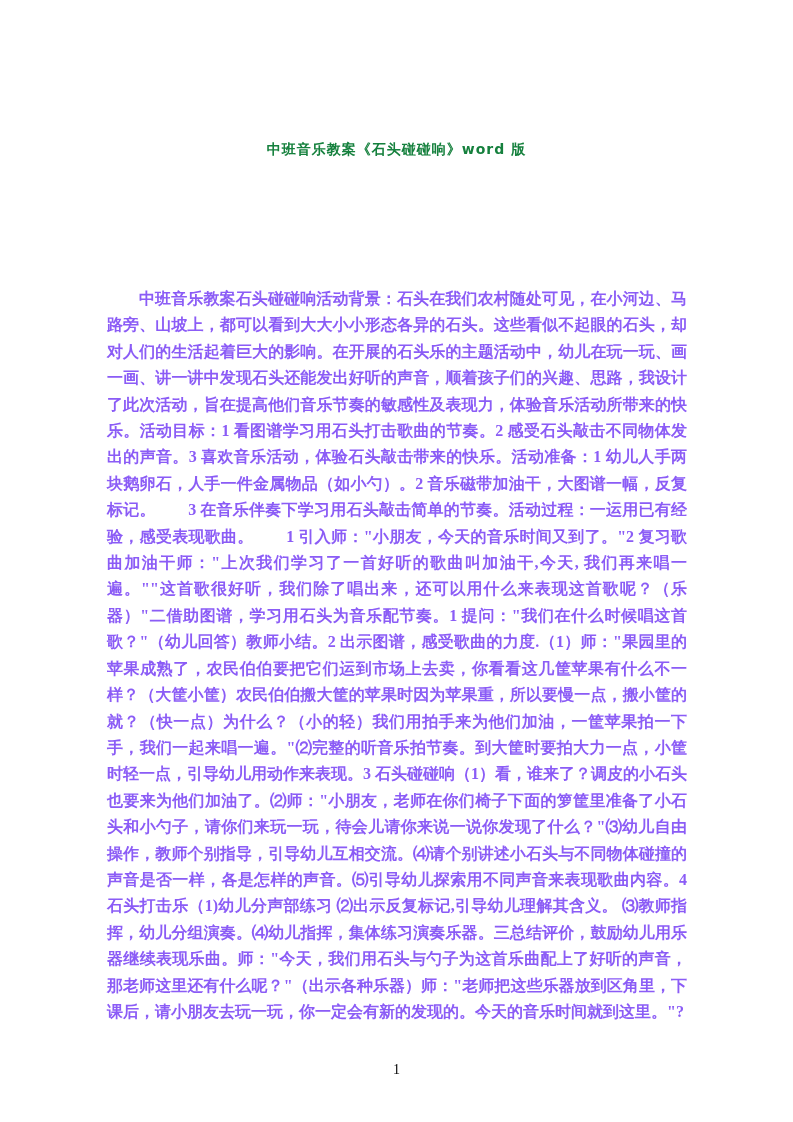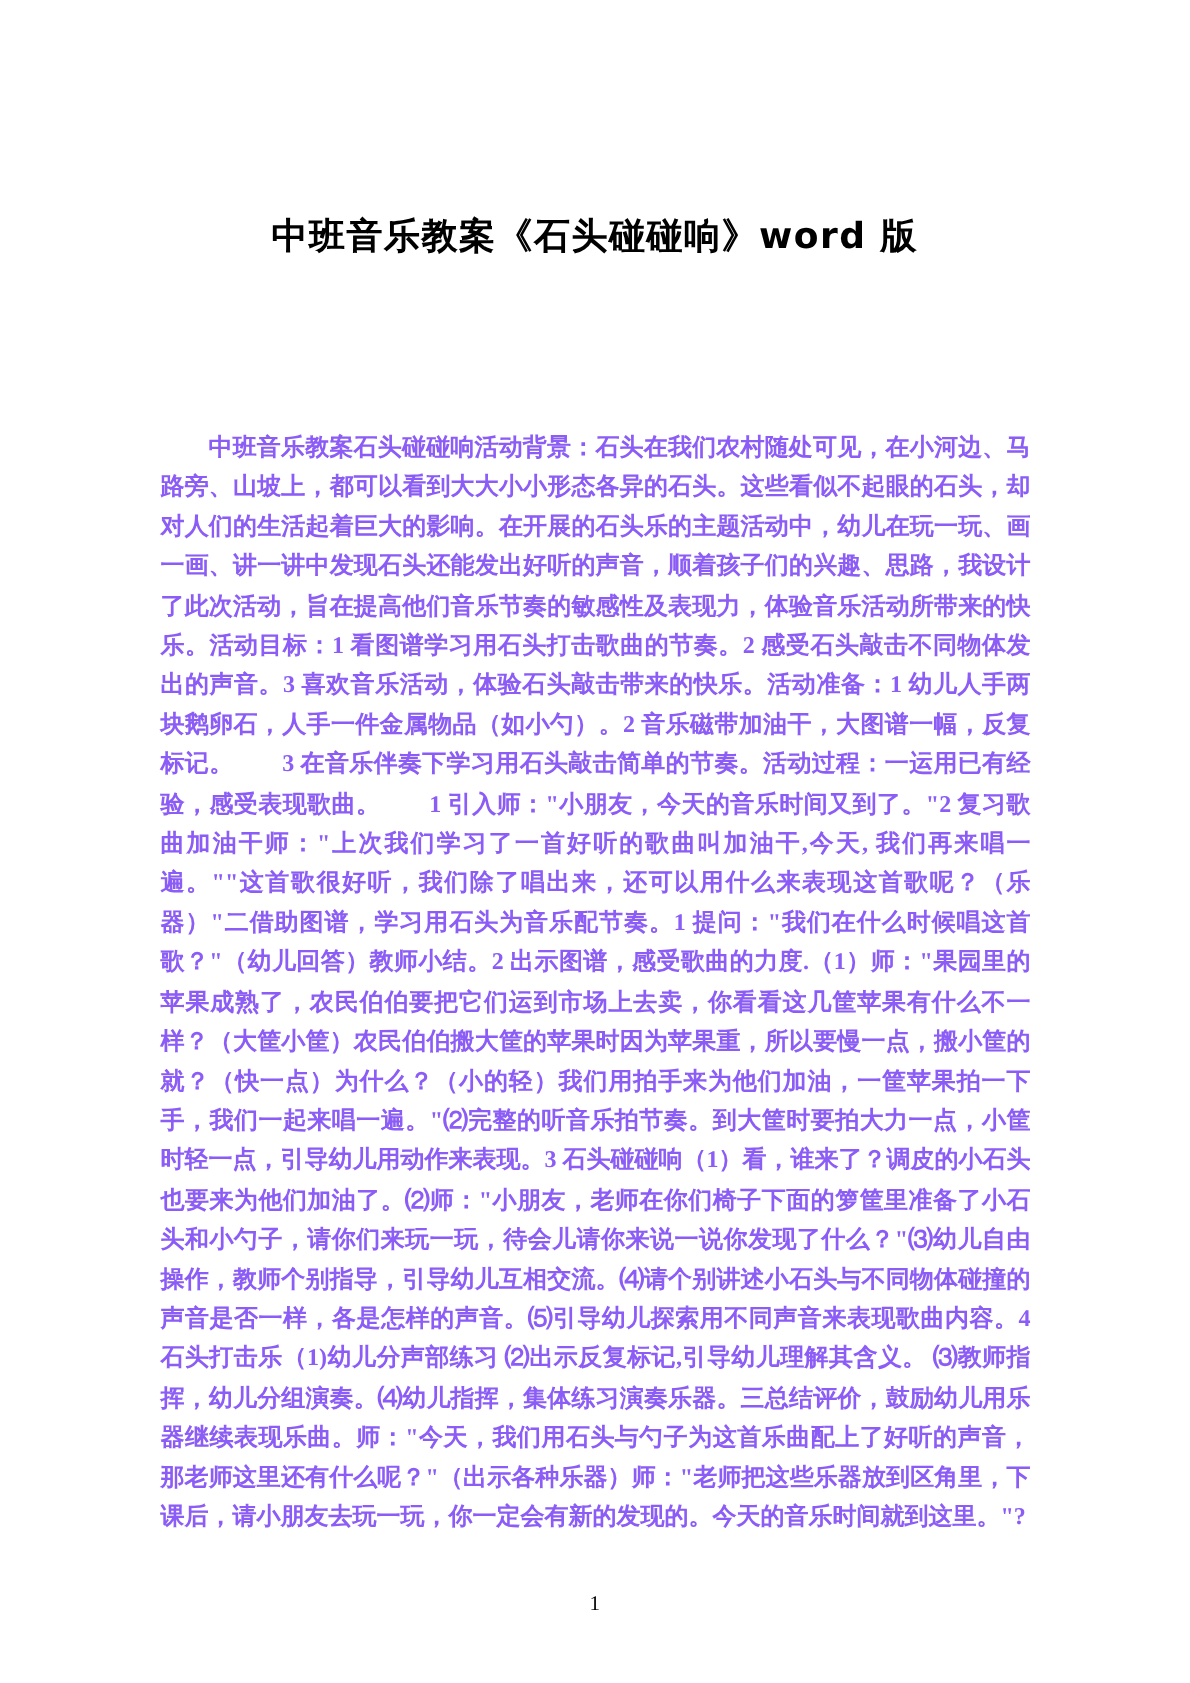--- a/index.html
+++ b/index.html
@@ -17,25 +17,25 @@
     overflow: hidden;
     font-family: "Liberation Serif", "DejaVu Serif", serif;
   }
   .doc-title {
     position: absolute;
     top: 141px;
     left: 0;
     right: 0;
     margin: 0;
     text-align: center;
-    font-size: 24px;
+    font-size: 14px;
     font-weight: bold;
     letter-spacing: 1px;
     font-family: "DejaVu Sans", "Liberation Sans", sans-serif;
-    color: #000000;
+    color: #15803d;
   }
   .doc-body {
     position: absolute;
     top: 286px;
     left: 107px;
     width: 580px;
     margin: 0;
     font-size: 16px;
     line-height: 26.4px;
     text-align: justify;

